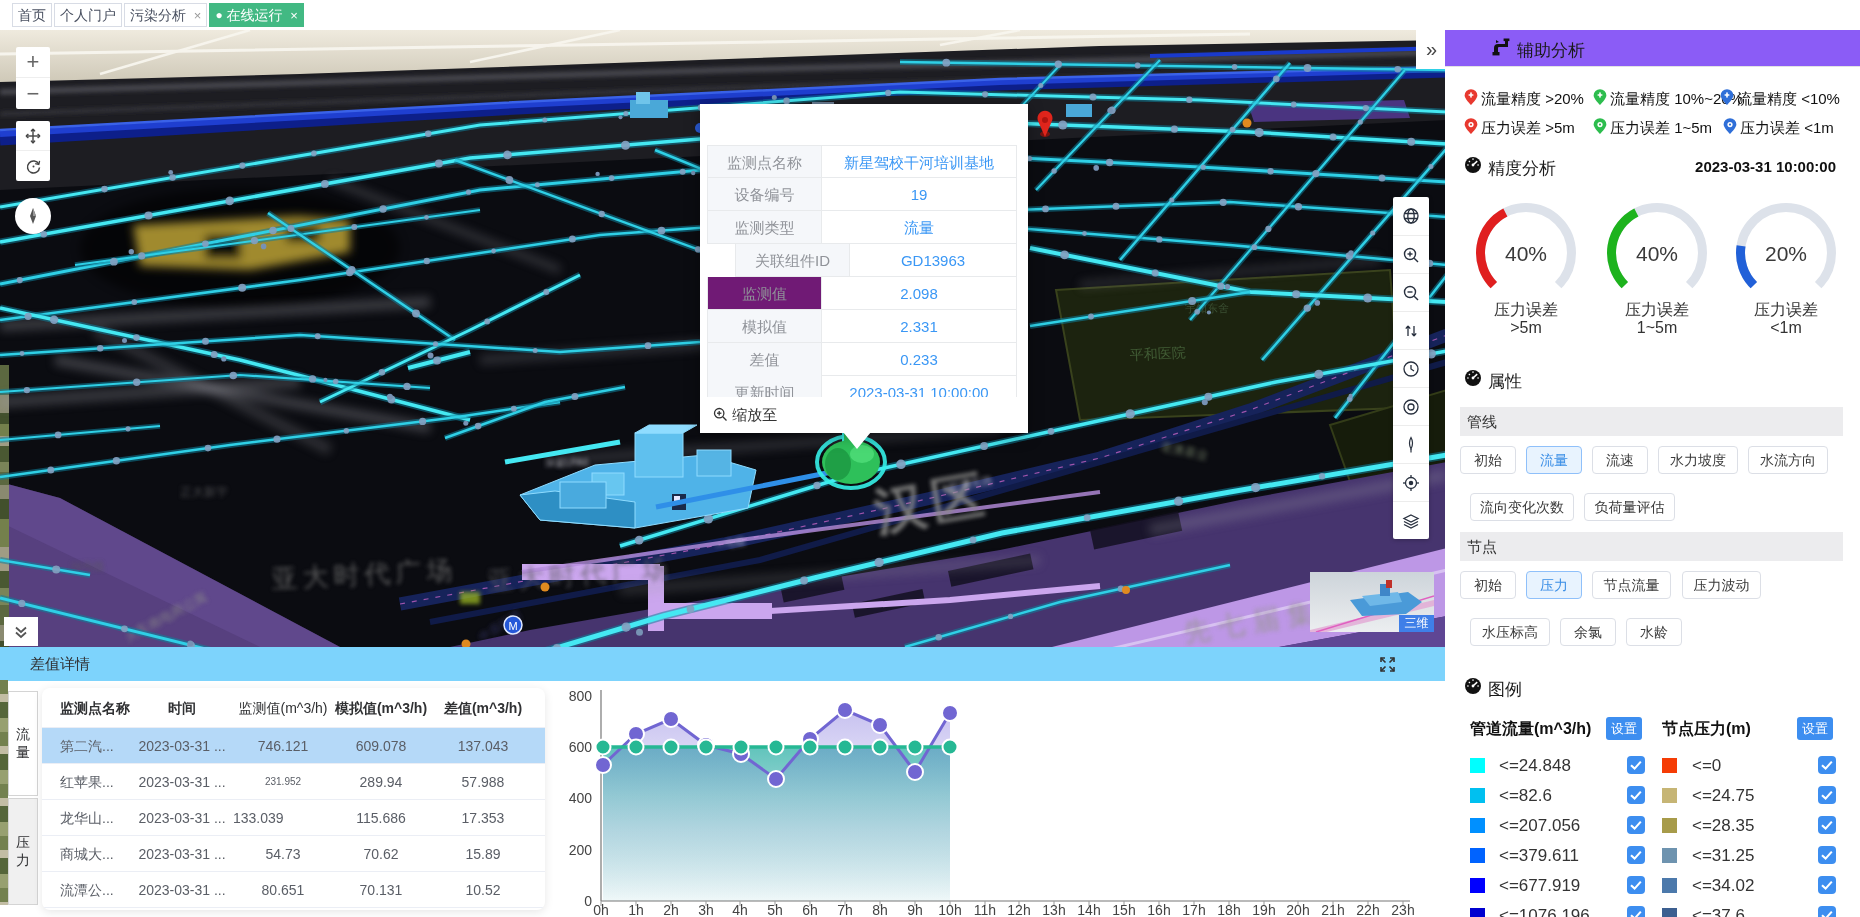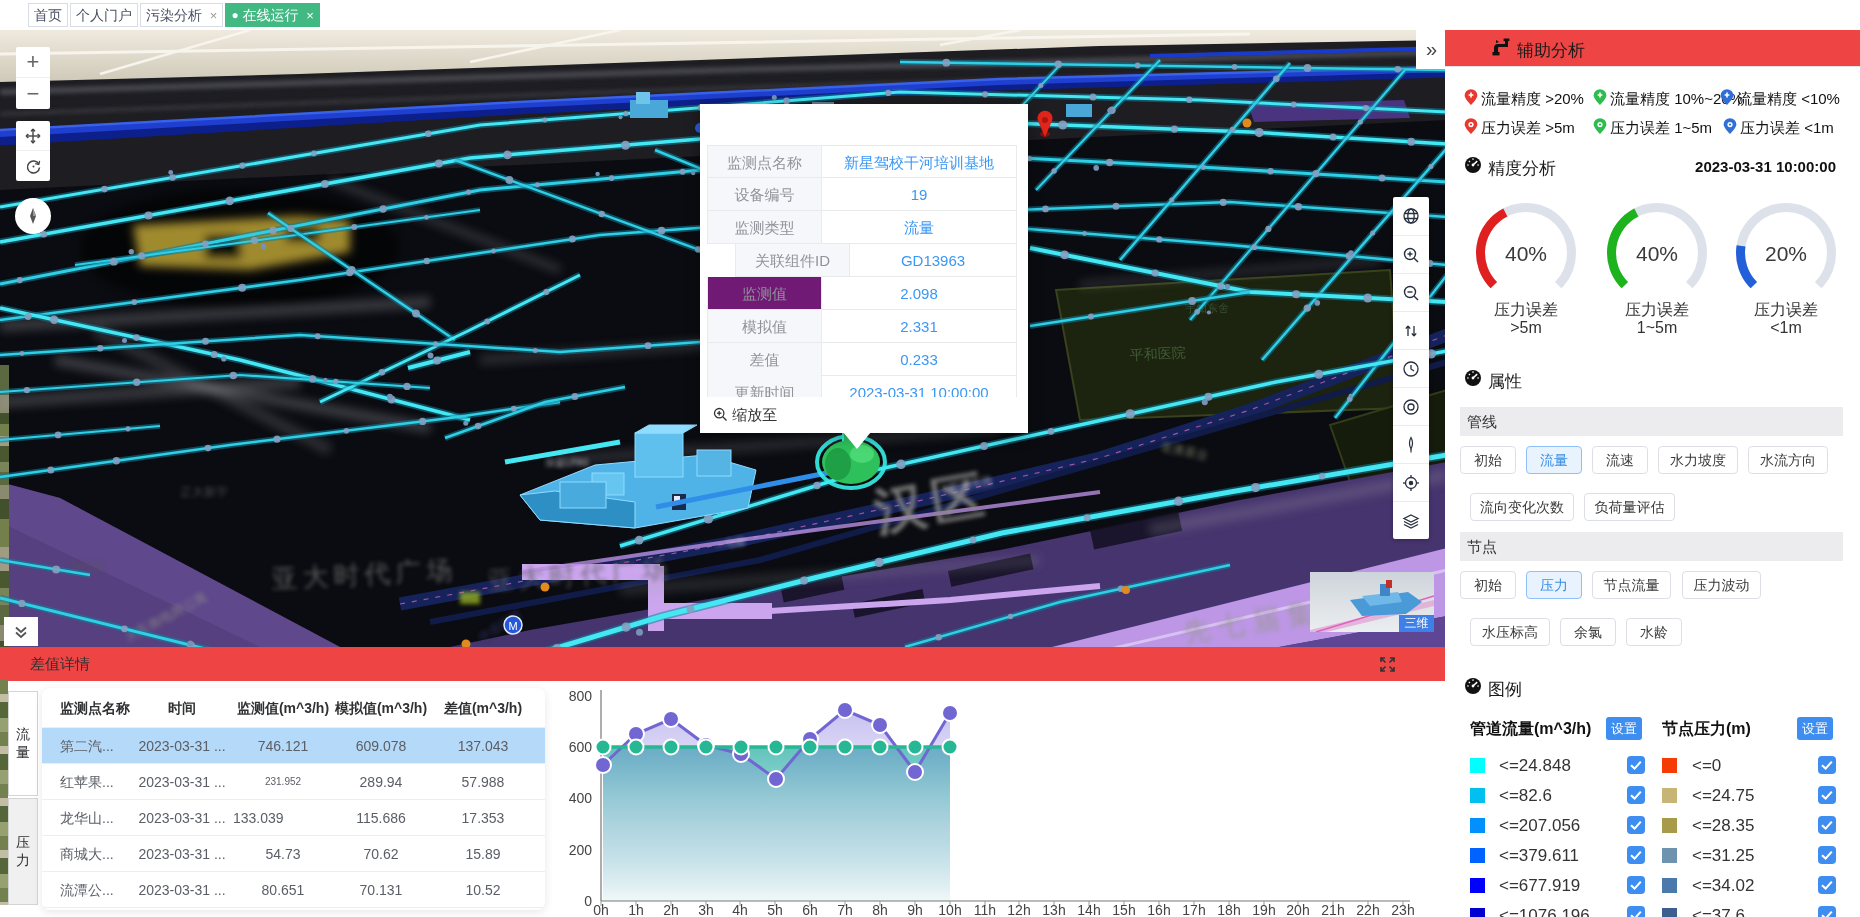--- a/index.html
+++ b/index.html
@@ -5,21 +5,21 @@
 .tab{display:inline-block;height:24px;line-height:22px;border:1px solid #d8dce5;background:#fff;color:#495060;font-size:14px;padding:0 5px;margin-right:2px;vertical-align:top}
 .nbtn,.abtn{position:absolute;height:28px;line-height:26px;text-align:center;font-size:14px;border-radius:4px}
 .nbtn{border:1px solid #dcdfe6;background:#fff;color:#3a3a3a}
 .abtn{border:1px solid #8fc0fa;background:#e8f3fe;color:#3a8ee6}
 .shead{position:absolute;left:1460px;width:383px;height:29px;background:#ececee;line-height:29px;font-size:15px;color:#333;padding-left:7px}
 .sect{position:absolute;left:1465px;font-size:17px;color:#1a1a1a}
 </style></head>
 <body>
 
 <div style="position:absolute;left:0;top:0;width:1860px;height:30px;background:#fff">
- <div style="padding:3px 0 0 28px">
+ <div style="padding:3px 0 0 12px">
   <span class="tab">首页</span><span class="tab">个人门户</span><span class="tab">污染分析&nbsp;&nbsp;<span style="color:#999;font-size:13px">×</span></span><span class="tab" style="background:#42b983;border-color:#42b983;color:#fff"><span style="font-size:12px;vertical-align:1px">●</span> 在线运行&nbsp;&nbsp;<span style="font-size:13px">×</span></span>
  </div>
 </div>
 
 <div style="position:absolute;left:0;top:30px;width:1447px;height:617px;background:#0b0c11;overflow:hidden">
 
 <svg width="1447" height="617" viewBox="0 0 1447 617" style="position:absolute;left:0;top:0">
 <defs>
  <filter id="b2" x="-30%" y="-30%" width="160%" height="160%">
           <feGaussianBlur stdDeviation="2"></feGaussianBlur>
@@ -608,21 +608,21 @@
           <line x1="6.2" y1="4" x2="6.2" y2="8.4"></line>
         </svg>
    缩放至</div>
   <div style="position:absolute;left:143px;bottom:-16px;width:0;height:0;border-left:14px solid transparent;border-right:14px solid transparent;border-top:17px solid #fff"></div>
  </div>
 
  <div style="position:absolute;left:1416px;top:0;width:31px;height:39px;background:#fff;display:flex;align-items:center;justify-content:center;font-size:20px;color:#444">»</div>
 </div>
 
 <div style="position:absolute;left:0;top:647px;width:1447px;height:270px;background:#fff">
- <div style="position:absolute;left:0;top:0;width:1447px;height:34px;background:#ef4444">
+ <div style="position:absolute;left:0;top:0;width:1447px;height:34px;background:#7dd3fc">
   <span style="position:absolute;left:30px;top:8px;font-size:15px;color:#303133">差值详情</span>
   <svg width="17" height="17" viewBox="0 0 17 17" style="position:absolute;left:1379px;top:9px" stroke="#333" stroke-width="1.6" fill="none">
    <path d="M6 2 L2 2 L2 6 M11 2 L15 2 L15 6 M2 11 L2 15 L6 15 M15 11 L15 15 L11 15"></path>
    <path d="M2 2 L6.5 6.5 M15 2 L10.5 6.5 M2 15 L6.5 10.5 M15 15 L10.5 10.5"></path>
   </svg>
  </div>
  <div style="position:absolute;left:8px;top:44px;width:30px;height:105px;background:#fff;border:1px solid #d4d4d4;display:flex;align-items:center;justify-content:center;text-align:center;font-size:14px;color:#303133">流<br>量</div>
  <div style="position:absolute;left:8px;top:151px;width:30px;height:107px;background:#f0f0f0;border:1px solid #d4d4d4;display:flex;align-items:center;justify-content:center;text-align:center;font-size:14px;color:#303133">压<br>力</div>
 <svg width="1447" height="270" viewBox="0 0 1447 270" style="position:absolute;left:0;top:0" font-family="'Liberation Sans',sans-serif">
 <defs>
@@ -716,21 +716,21 @@
       <text x="592" y="259" text-anchor="end" font-size="14" fill="#444">0</text>
       <text x="592" y="208" text-anchor="end" font-size="14" fill="#444">200</text>
       <text x="592" y="156" text-anchor="end" font-size="14" fill="#444">400</text>
       <text x="592" y="105" text-anchor="end" font-size="14" fill="#444">600</text>
       <text x="592" y="54" text-anchor="end" font-size="14" fill="#444">800</text>
 </svg>
 <div style="position:absolute;left:42px;top:41px;width:503px;height:222px;background:#fff;border-radius:8px;box-shadow:0 2px 10px rgba(0,0,0,0.10);overflow:hidden">
       <div style="position:absolute;left:0;top:0px;width:503px;height:40px;border-bottom:1px solid #ebeef5">
         <div style="position:absolute;left:18px;top:0;width:107px;line-height:40px;text-align:left;font-size:14px;font-weight:bold;color:#303133;white-space:nowrap">监测点名称</div>
         <div style="position:absolute;left:90px;top:0;width:100px;line-height:40px;text-align:center;font-size:14px;font-weight:bold;color:#303133;white-space:nowrap">时间</div>
-        <div style="position:absolute;left:191px;top:0;width:100px;line-height:40px;text-align:center;font-size:14px;font-weight:bold;color:#303133;white-space:nowrap">监测值(m^3/h)</div>
+        <div style="position:absolute;left:191px;top:0;width:100px;line-height:40px;text-align:center;font-size:14px;font-weight:normal;color:#303133;white-space:nowrap">监测值(m^3/h)</div>
         <div style="position:absolute;left:289px;top:0;width:100px;line-height:40px;text-align:center;font-size:14px;font-weight:bold;color:#303133;white-space:nowrap">模拟值(m^3/h)</div>
         <div style="position:absolute;left:395px;top:0;width:92px;line-height:40px;text-align:center;font-size:14px;font-weight:bold;color:#303133;white-space:nowrap">差值(m^3/h)</div>
       </div>
       <div style="position:absolute;left:0;top:40px;width:503px;height:36px;background:#b5d9f8;border-bottom:1px solid #ebeef5">
         <div style="position:absolute;left:18px;top:0;width:107px;line-height:36px;text-align:left;font-size:14px;color:#5a5e66;white-space:nowrap">第二汽...</div>
         <div style="position:absolute;left:90px;top:0;width:100px;line-height:36px;text-align:center;font-size:14px;color:#5a5e66;white-space:nowrap">2023-03-31 ...</div>
         <div style="position:absolute;left:191px;top:0;width:100px;line-height:36px;text-align:center;font-size:14px;color:#5a5e66;white-space:nowrap">746.121</div>
         <div style="position:absolute;left:289px;top:0;width:100px;line-height:36px;text-align:center;font-size:14px;color:#5a5e66;white-space:nowrap">609.078</div>
         <div style="position:absolute;left:395px;top:0;width:92px;line-height:36px;text-align:center;font-size:14px;color:#5a5e66;white-space:nowrap">137.043</div>
       </div>
@@ -761,21 +761,21 @@
         <div style="position:absolute;left:191px;top:0;width:100px;line-height:36px;text-align:center;font-size:14px;color:#5a5e66;white-space:nowrap">80.651</div>
         <div style="position:absolute;left:289px;top:0;width:100px;line-height:36px;text-align:center;font-size:14px;color:#5a5e66;white-space:nowrap">70.131</div>
         <div style="position:absolute;left:395px;top:0;width:92px;line-height:36px;text-align:center;font-size:14px;color:#5a5e66;white-space:nowrap">10.52</div>
       </div>
     </div>
 </div>
 
 <div style="position:absolute;left:0;top:680px;width:8px;height:225px;background:repeating-linear-gradient(#73814f 0 14px,#c2bda4 14px 22px,#55663a 22px 38px,#97a070 38px 52px)"></div>
 
 <div style="position:absolute;left:1445px;top:30px;width:415px;height:887px;background:#fff;overflow:hidden">
- <div style="position:absolute;left:0;top:0;width:415px;height:37px;background:#ef4444;border-bottom:1px solid #e2e2e4">
+ <div style="position:absolute;left:0;top:0;width:415px;height:37px;background:#8b5cf6;border-bottom:1px solid #e2e2e4">
   <span style="position:absolute;left:47px;top:8px"><svg width="20" height="19" viewBox="0 0 20 19">
           <path d="M2 16 L2 10 Q2 6 6 6 L13 6 L13 2 L16 2 L16 9 L7 9 Q6 9 6 10 L6 16 Z" fill="#111"></path>
           <rect x="0.5" y="14" width="7" height="3.4" fill="#111"></rect>
           <rect x="11.6" y="0.5" width="5.8" height="2.6" fill="#111"></rect>
           <path d="M4 2 L7 4 L4 5Z" fill="#111"></path>
         </svg></span>
   <span style="position:absolute;left:72px;top:9px;font-size:17px;color:#1a1a1a">辅助分析</span>
  </div>
 </div>
 

